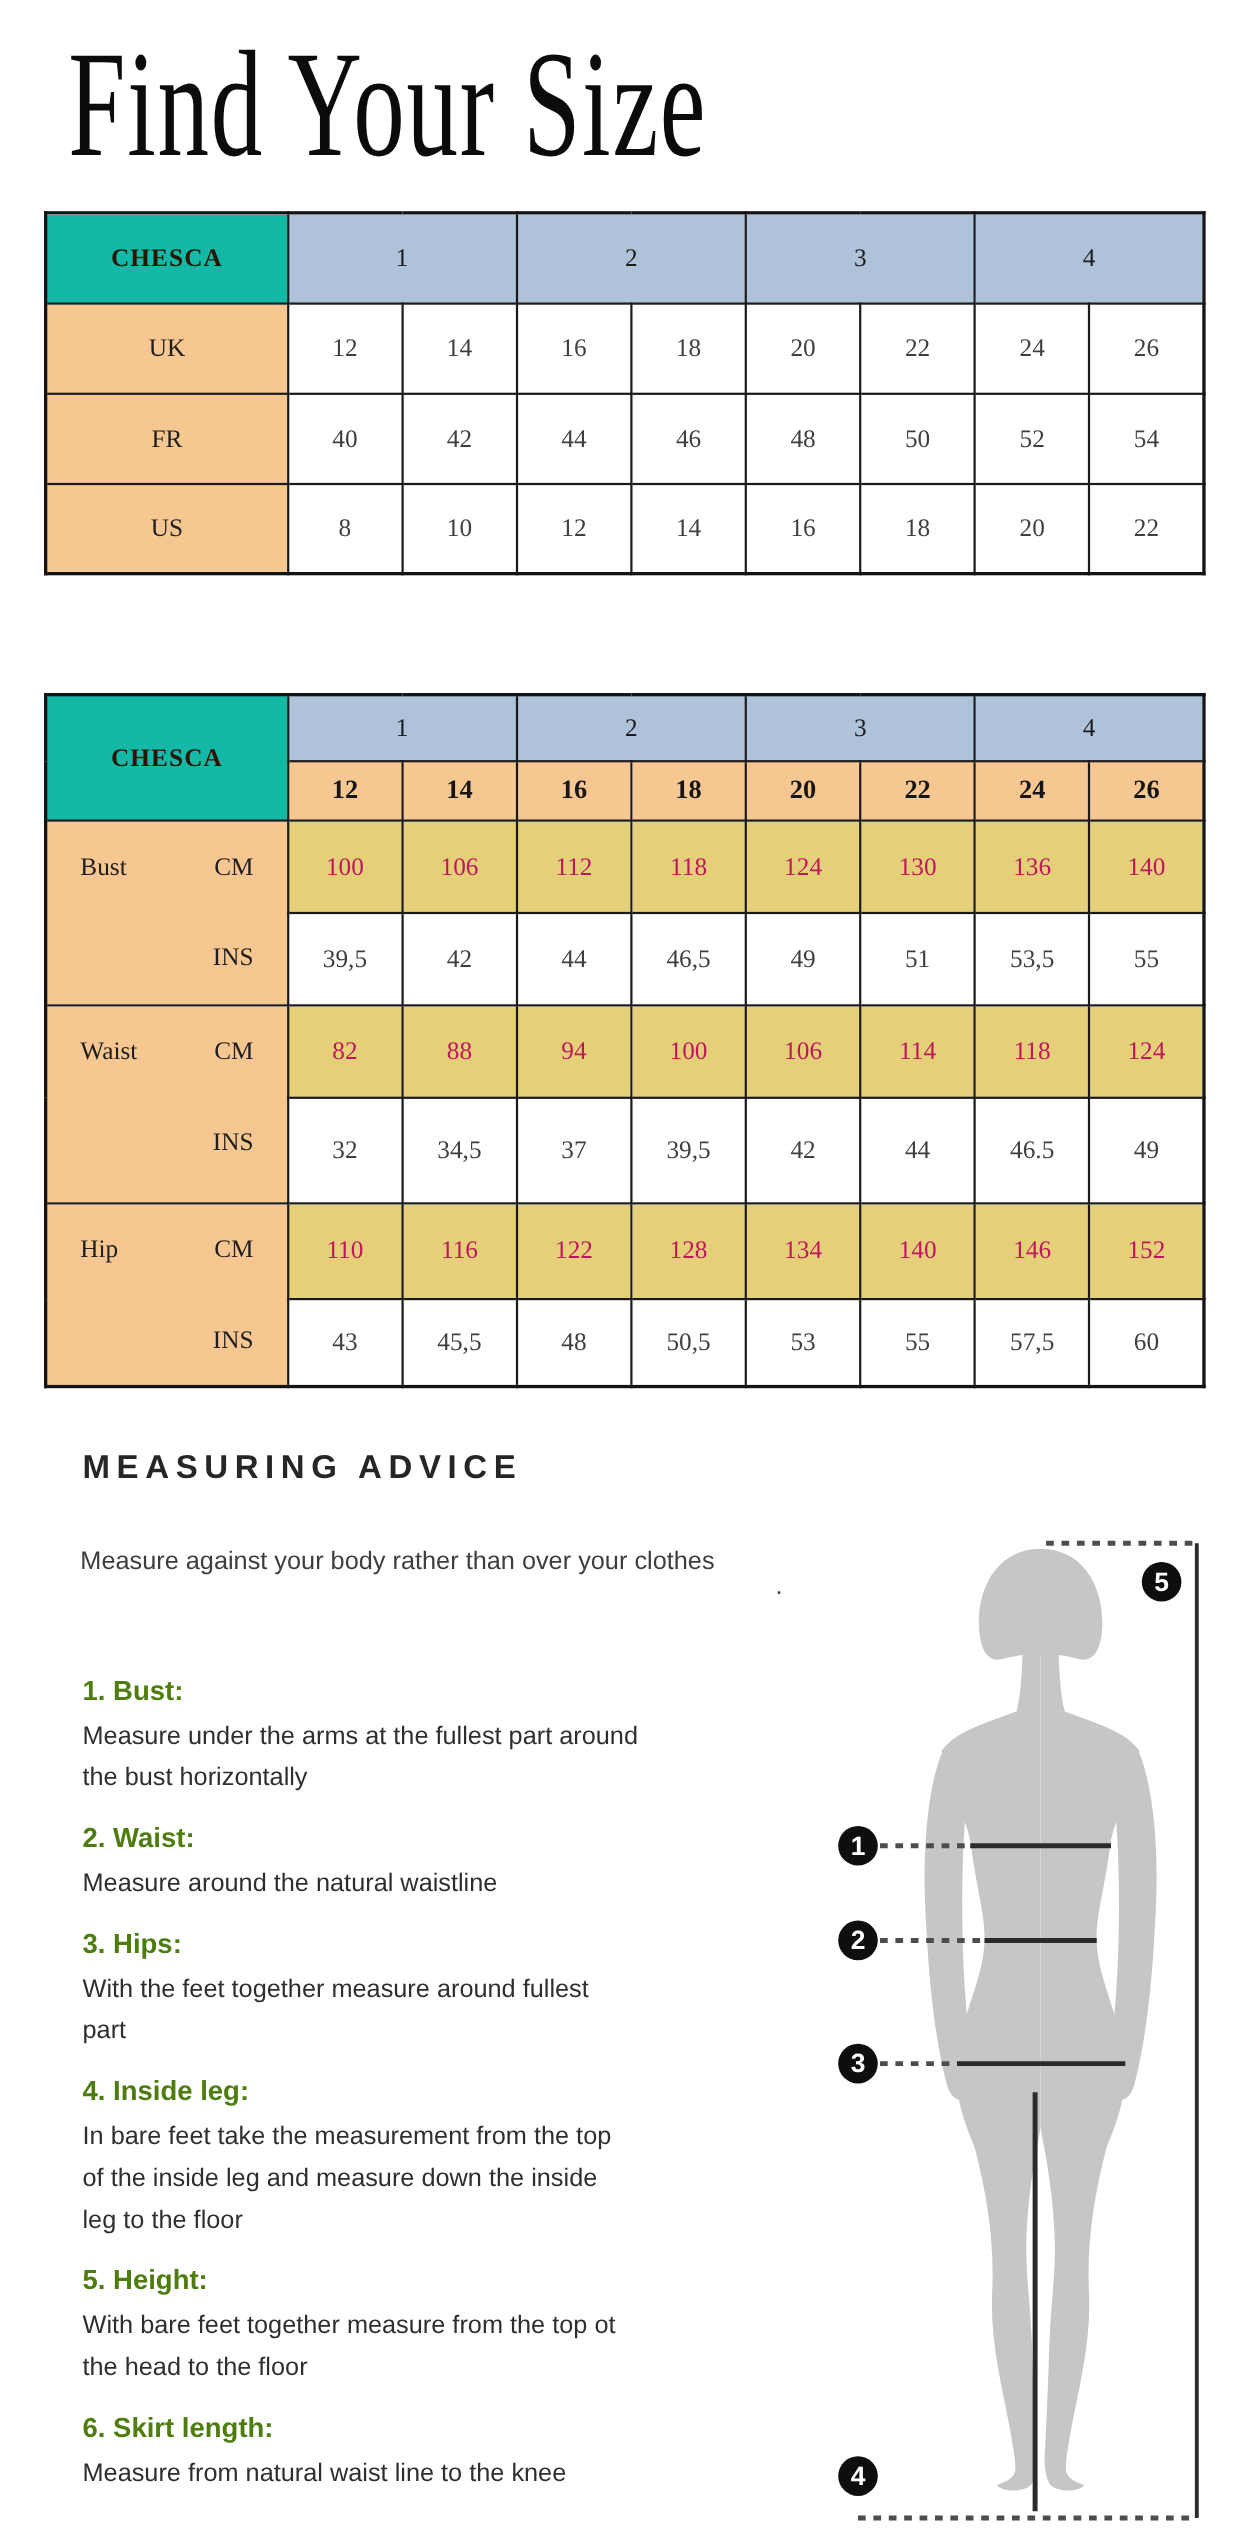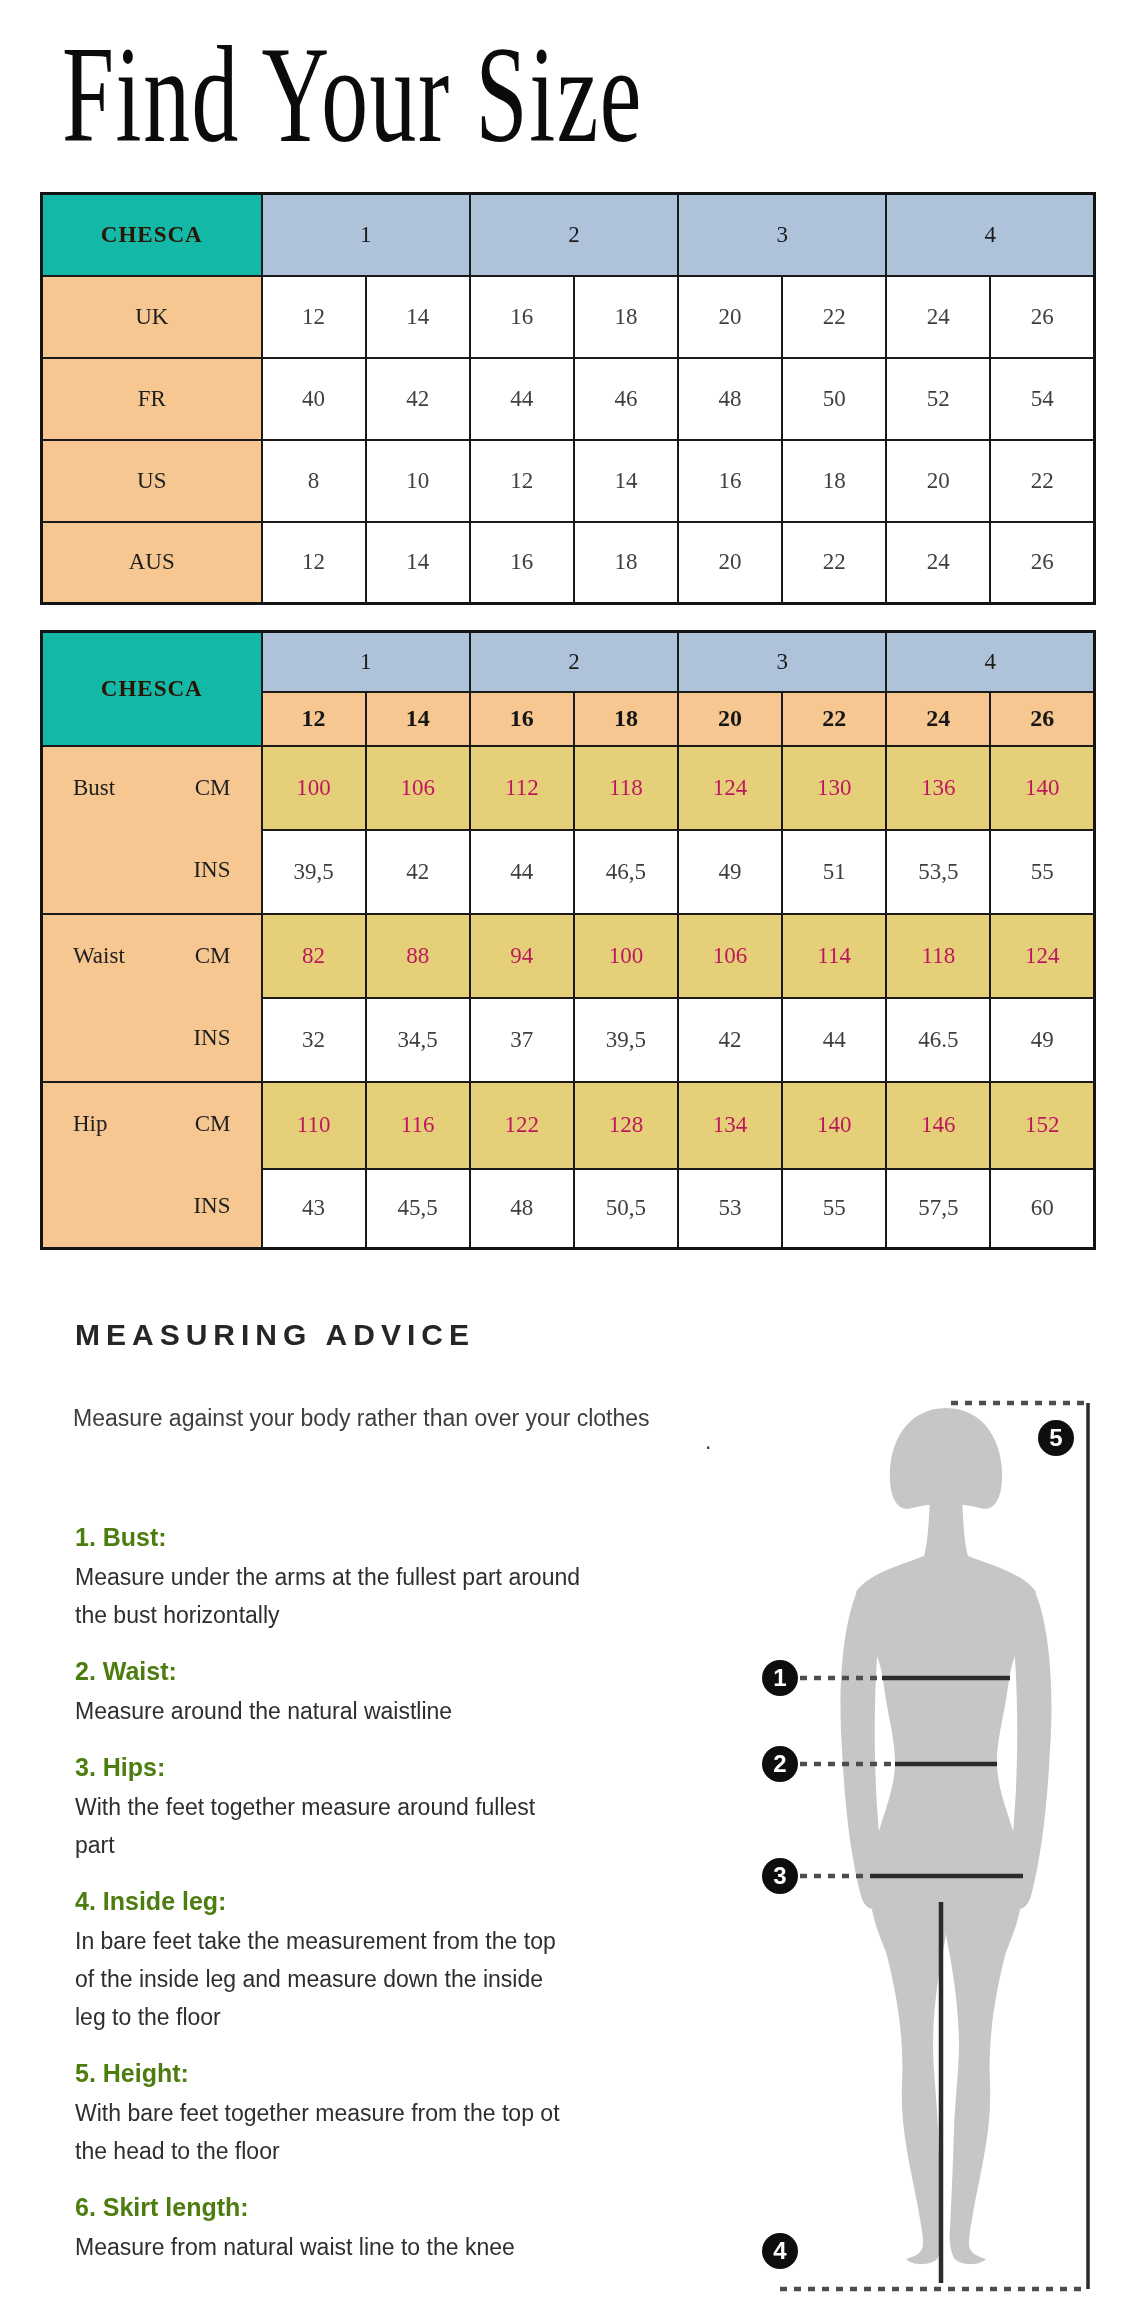--- a/index.html
+++ b/index.html
@@ -106,31 +106,20 @@
       <td class="peach">US</td>
       <td class="white">8</td>
       <td class="white">10</td>
       <td class="white">12</td>
       <td class="white">14</td>
       <td class="white">16</td>
       <td class="white">18</td>
       <td class="white">20</td>
       <td class="white">22</td>
     </tr>
-    <tr>
-      <td class="peach">AUS</td>
-      <td class="white">12</td>
-      <td class="white">14</td>
-      <td class="white">16</td>
-      <td class="white">18</td>
-      <td class="white">20</td>
-      <td class="white">22</td>
-      <td class="white">24</td>
-      <td class="white">26</td>
-    </tr>
   </tbody>
     </table>
 
   <table class="tbl meas">
     <colgroup>
       <col style="width:220px">
         <col>
         <col>
         <col>
         <col>
@@ -206,21 +195,21 @@
       </td>
       <td class="yellow">82</td>
       <td class="yellow">88</td>
       <td class="yellow">94</td>
       <td class="yellow">100</td>
       <td class="yellow">106</td>
       <td class="yellow">114</td>
       <td class="yellow">118</td>
       <td class="yellow">124</td>
     </tr>
-    <tr style="height:84px">
+    <tr style="height:96px">
       <td class="white">32</td>
       <td class="white">34,5</td>
       <td class="white">37</td>
       <td class="white">39,5</td>
       <td class="white">42</td>
       <td class="white">44</td>
       <td class="white">46.5</td>
       <td class="white">49</td>
     </tr>
 

